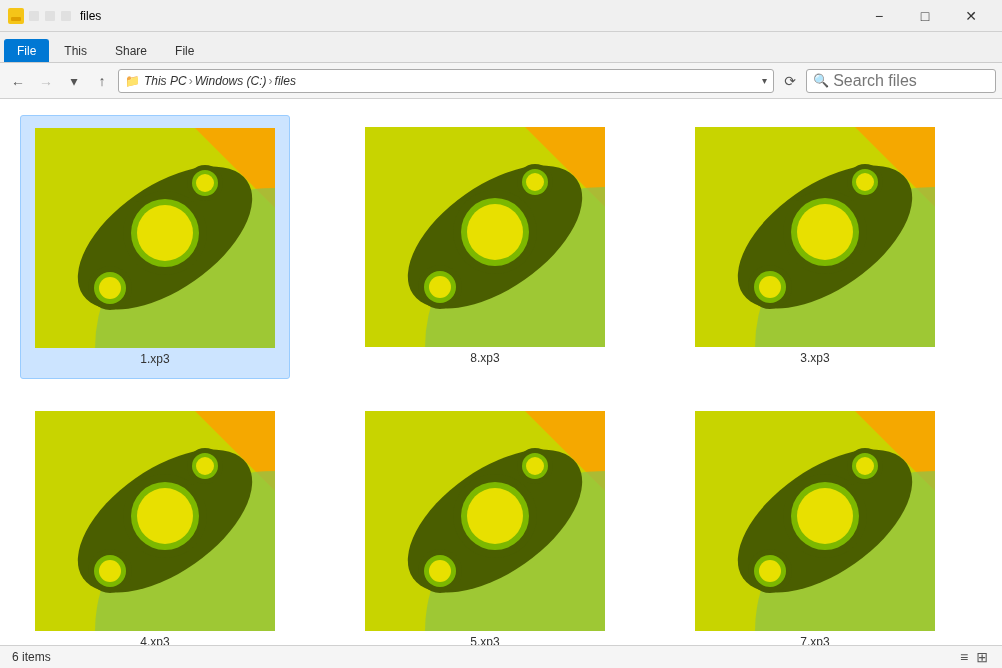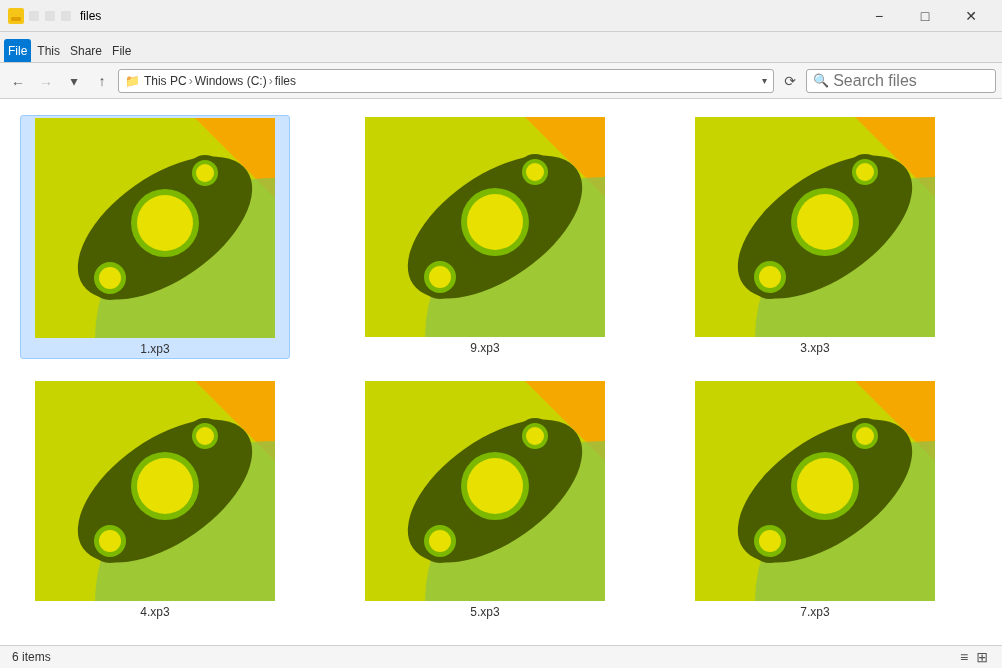--- a/index.html
+++ b/index.html
@@ -31,21 +31,21 @@
       border-bottom: 1px solid #ccc;
     }
     .ribbon-tabs {
       display: flex;
       height: 30px;
       align-items: flex-end;
       padding: 0 4px;
       gap: 2px;
     }
     .ribbon-tab {
-      padding: 4px 3px;
+      padding: 4px 12px;
       font-size: 12px;
       cursor: pointer;
       border: 1px solid transparent;
       border-bottom: none;
       border-radius: 3px 3px 0 0;
       background: none;
       color: #333;
     }
     .ribbon-tab.active {
       background: #0078d4;
@@ -76,21 +76,21 @@
       border: 1px solid #aaa;
       border-radius: 3px;
       background: white;
       display: flex;
       align-items: center;
       padding: 0 6px;
       gap: 4px;
       font-size: 12px;
     }
     .address-breadcrumb { display: flex; align-items: center; gap: 2px; flex: 1; }
-    .breadcrumb-item { color: #333; }
+    .breadcrumb-item { color: #333; font-style: italic; }
     .breadcrumb-sep { color: #888; }
     .address-dropdown { margin-left: auto; color: #555; font-size: 10px; cursor: pointer; }
     .search-box {
       width: 190px;
       height: 24px;
       border: 1px solid #aaa;
       border-radius: 3px;
       background: white;
       display: flex;
       align-items: center;
@@ -114,21 +114,21 @@
       display: grid;
       grid-template-columns: repeat(3, 270px);
       gap: 20px 60px;
       align-content: start;
     }
     .file-item {
       display: flex;
       flex-direction: column;
       align-items: center;
       cursor: pointer;
-      padding: 2px;
+      padding: 12px;
       border-radius: 3px;
       user-select: none;
     }
     .file-item.selected { background: #cce4ff; border: 1px solid #99ccff; }
     .file-name {
       margin-top: 4px;
       font-size: 12px;
       color: #333;
       text-align: center;
     }
@@ -247,21 +247,21 @@
         <circle cx="130" cy="105" r="42" fill="#4a5e00"></circle>
         <circle cx="130" cy="105" r="34" fill="#7cb800"></circle>
         <circle cx="130" cy="105" r="28" fill="#e8e000"></circle>
         <circle cx="170" cy="55" r="18" fill="#4a5e00"></circle>
         <circle cx="170" cy="55" r="13" fill="#7cb800"></circle>
         <circle cx="170" cy="55" r="9" fill="#e8e000"></circle>
         <circle cx="75" cy="160" r="22" fill="#4a5e00"></circle>
         <circle cx="75" cy="160" r="16" fill="#7cb800"></circle>
         <circle cx="75" cy="160" r="11" fill="#e8e000"></circle>
       </svg>
-      <span class="file-name">9.xp3</span>
+      <span class="file-name">8.xp3</span>
     </div>
 
     <div class="file-item">
       <svg class="thumb-svg" viewBox="0 0 240 220">
         <rect width="240" height="220" fill="#c8d400"></rect>
         <path d="M240,0 L240,80 Q200,40 160,0 Z" fill="#f5a800"></path>
         <ellipse cx="240" cy="220" rx="180" ry="160" fill="#8bc34a" opacity="0.7"></ellipse>
         <ellipse cx="130" cy="110" rx="100" ry="52" fill="#4a5e00" transform="rotate(-35,130,110)"></ellipse>
         <circle cx="130" cy="105" r="42" fill="#4a5e00"></circle>
         <circle cx="130" cy="105" r="34" fill="#7cb800"></circle>

